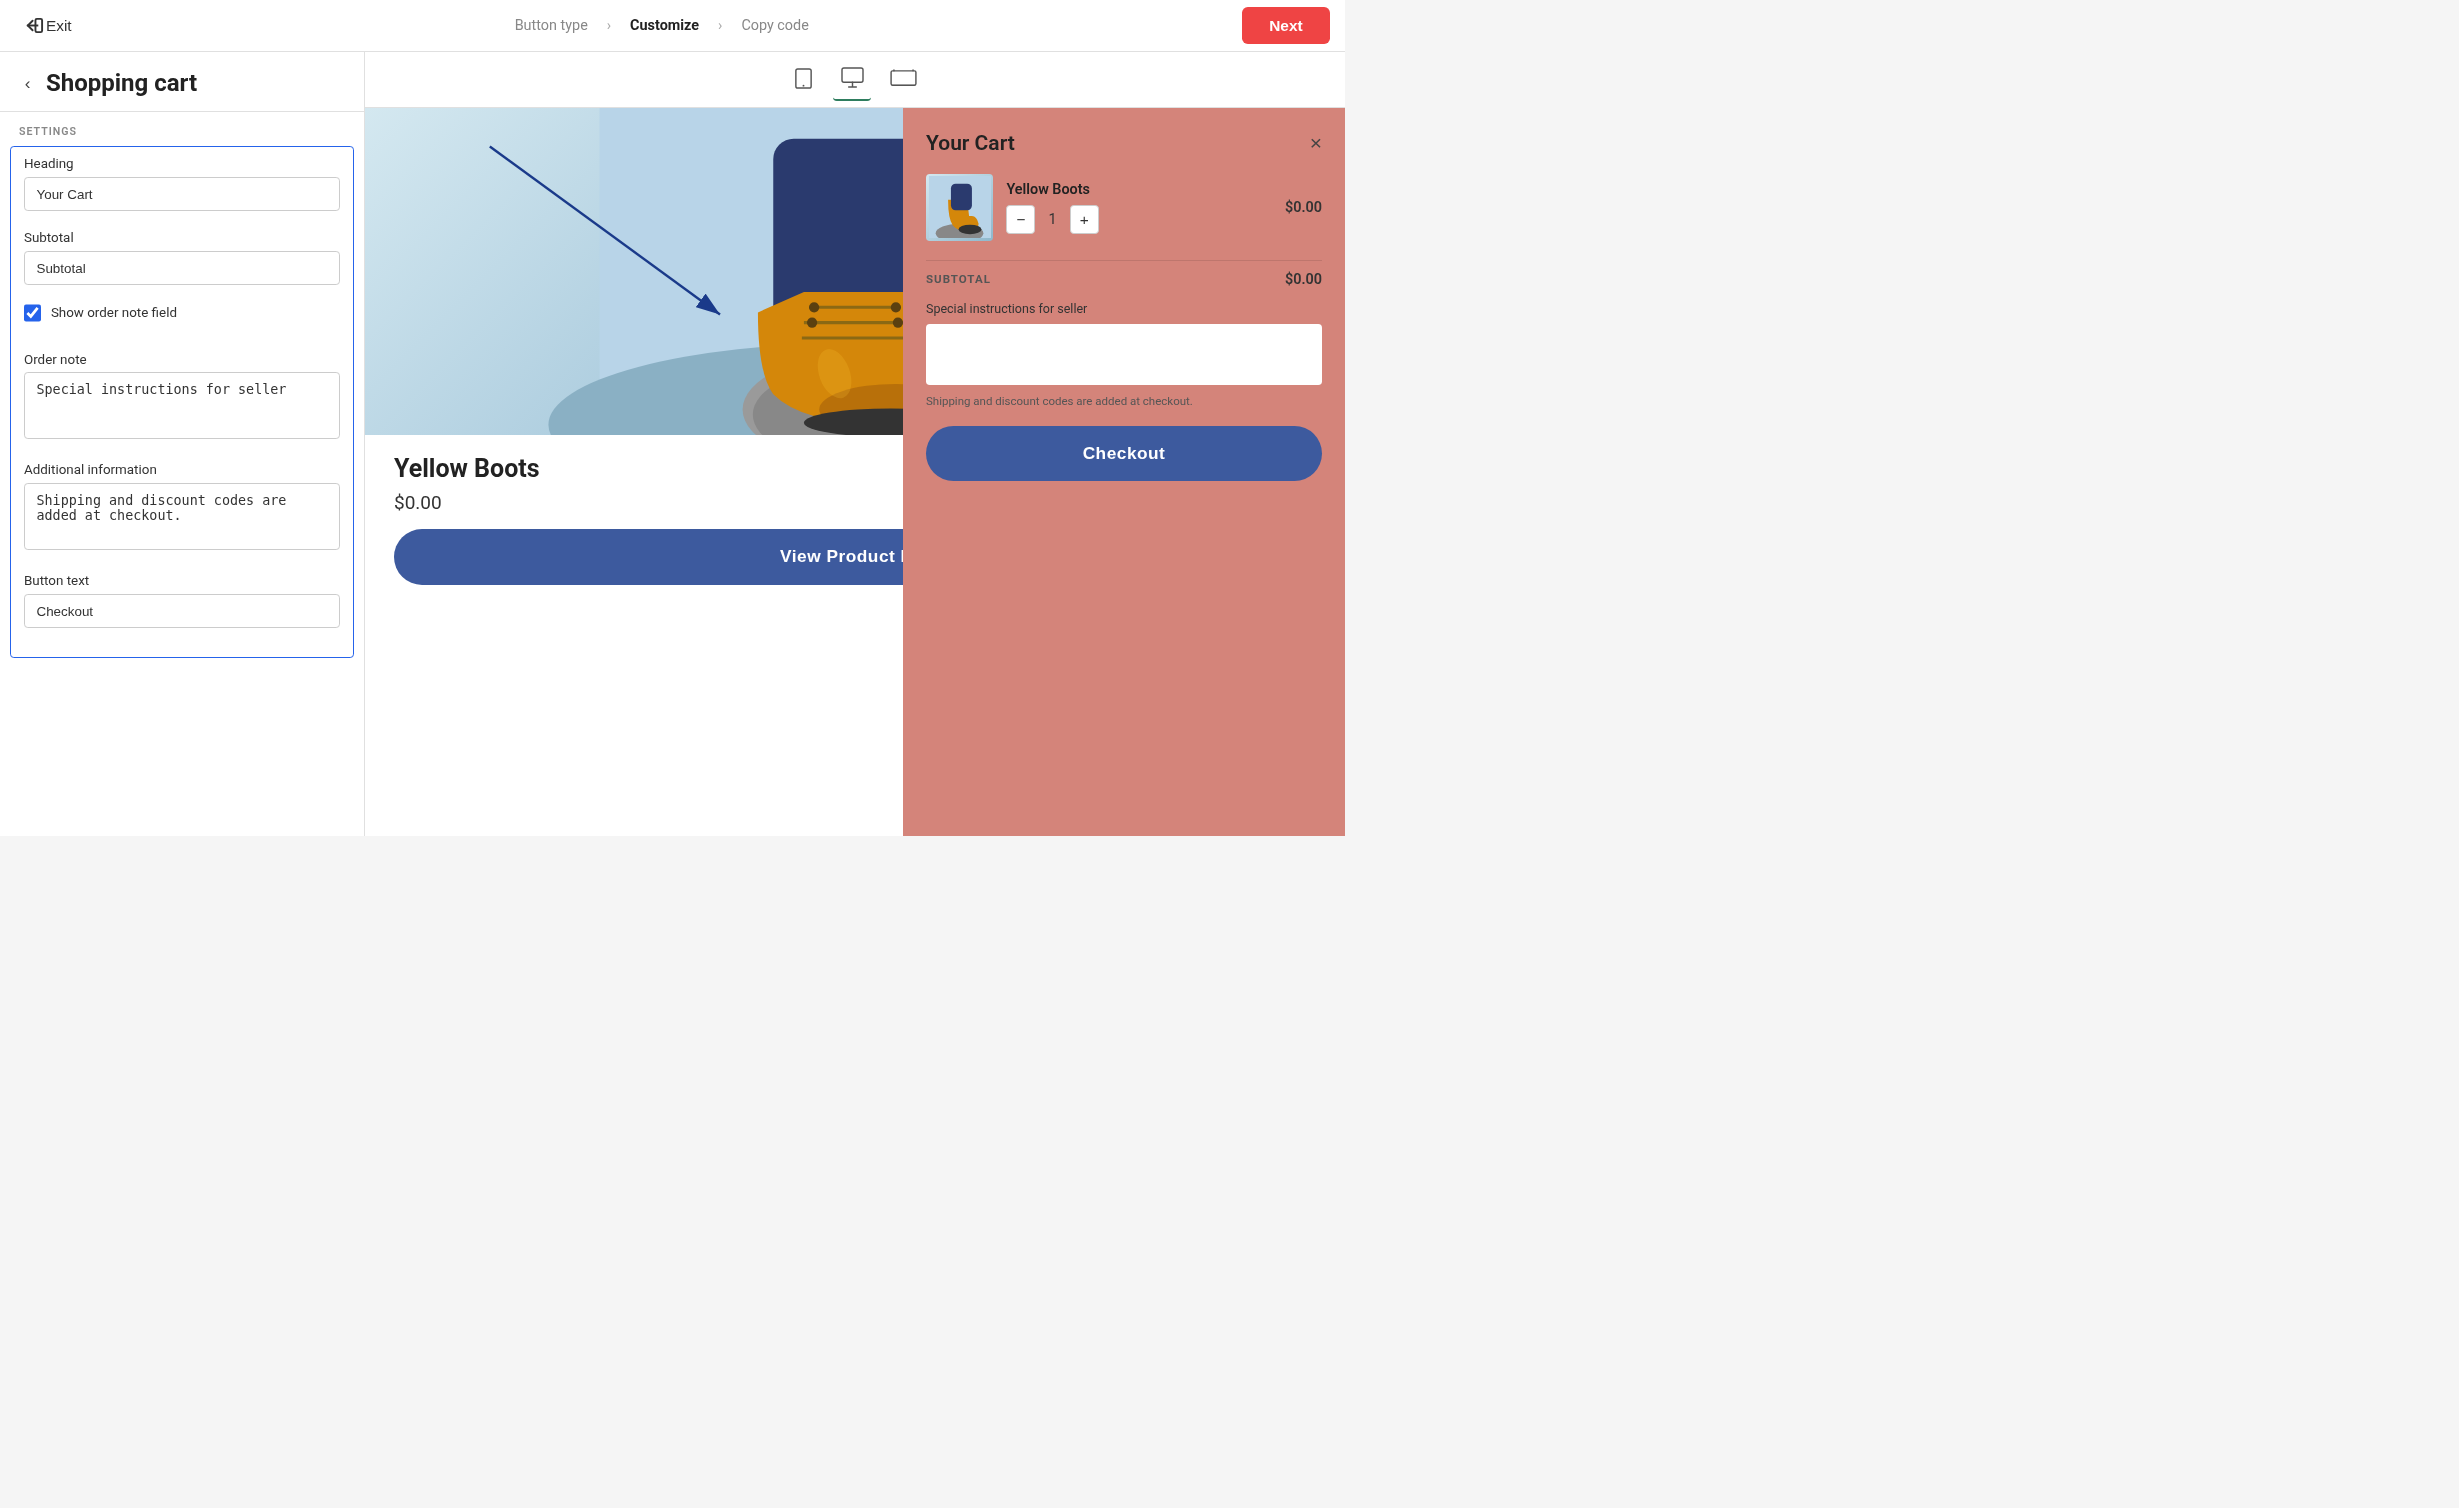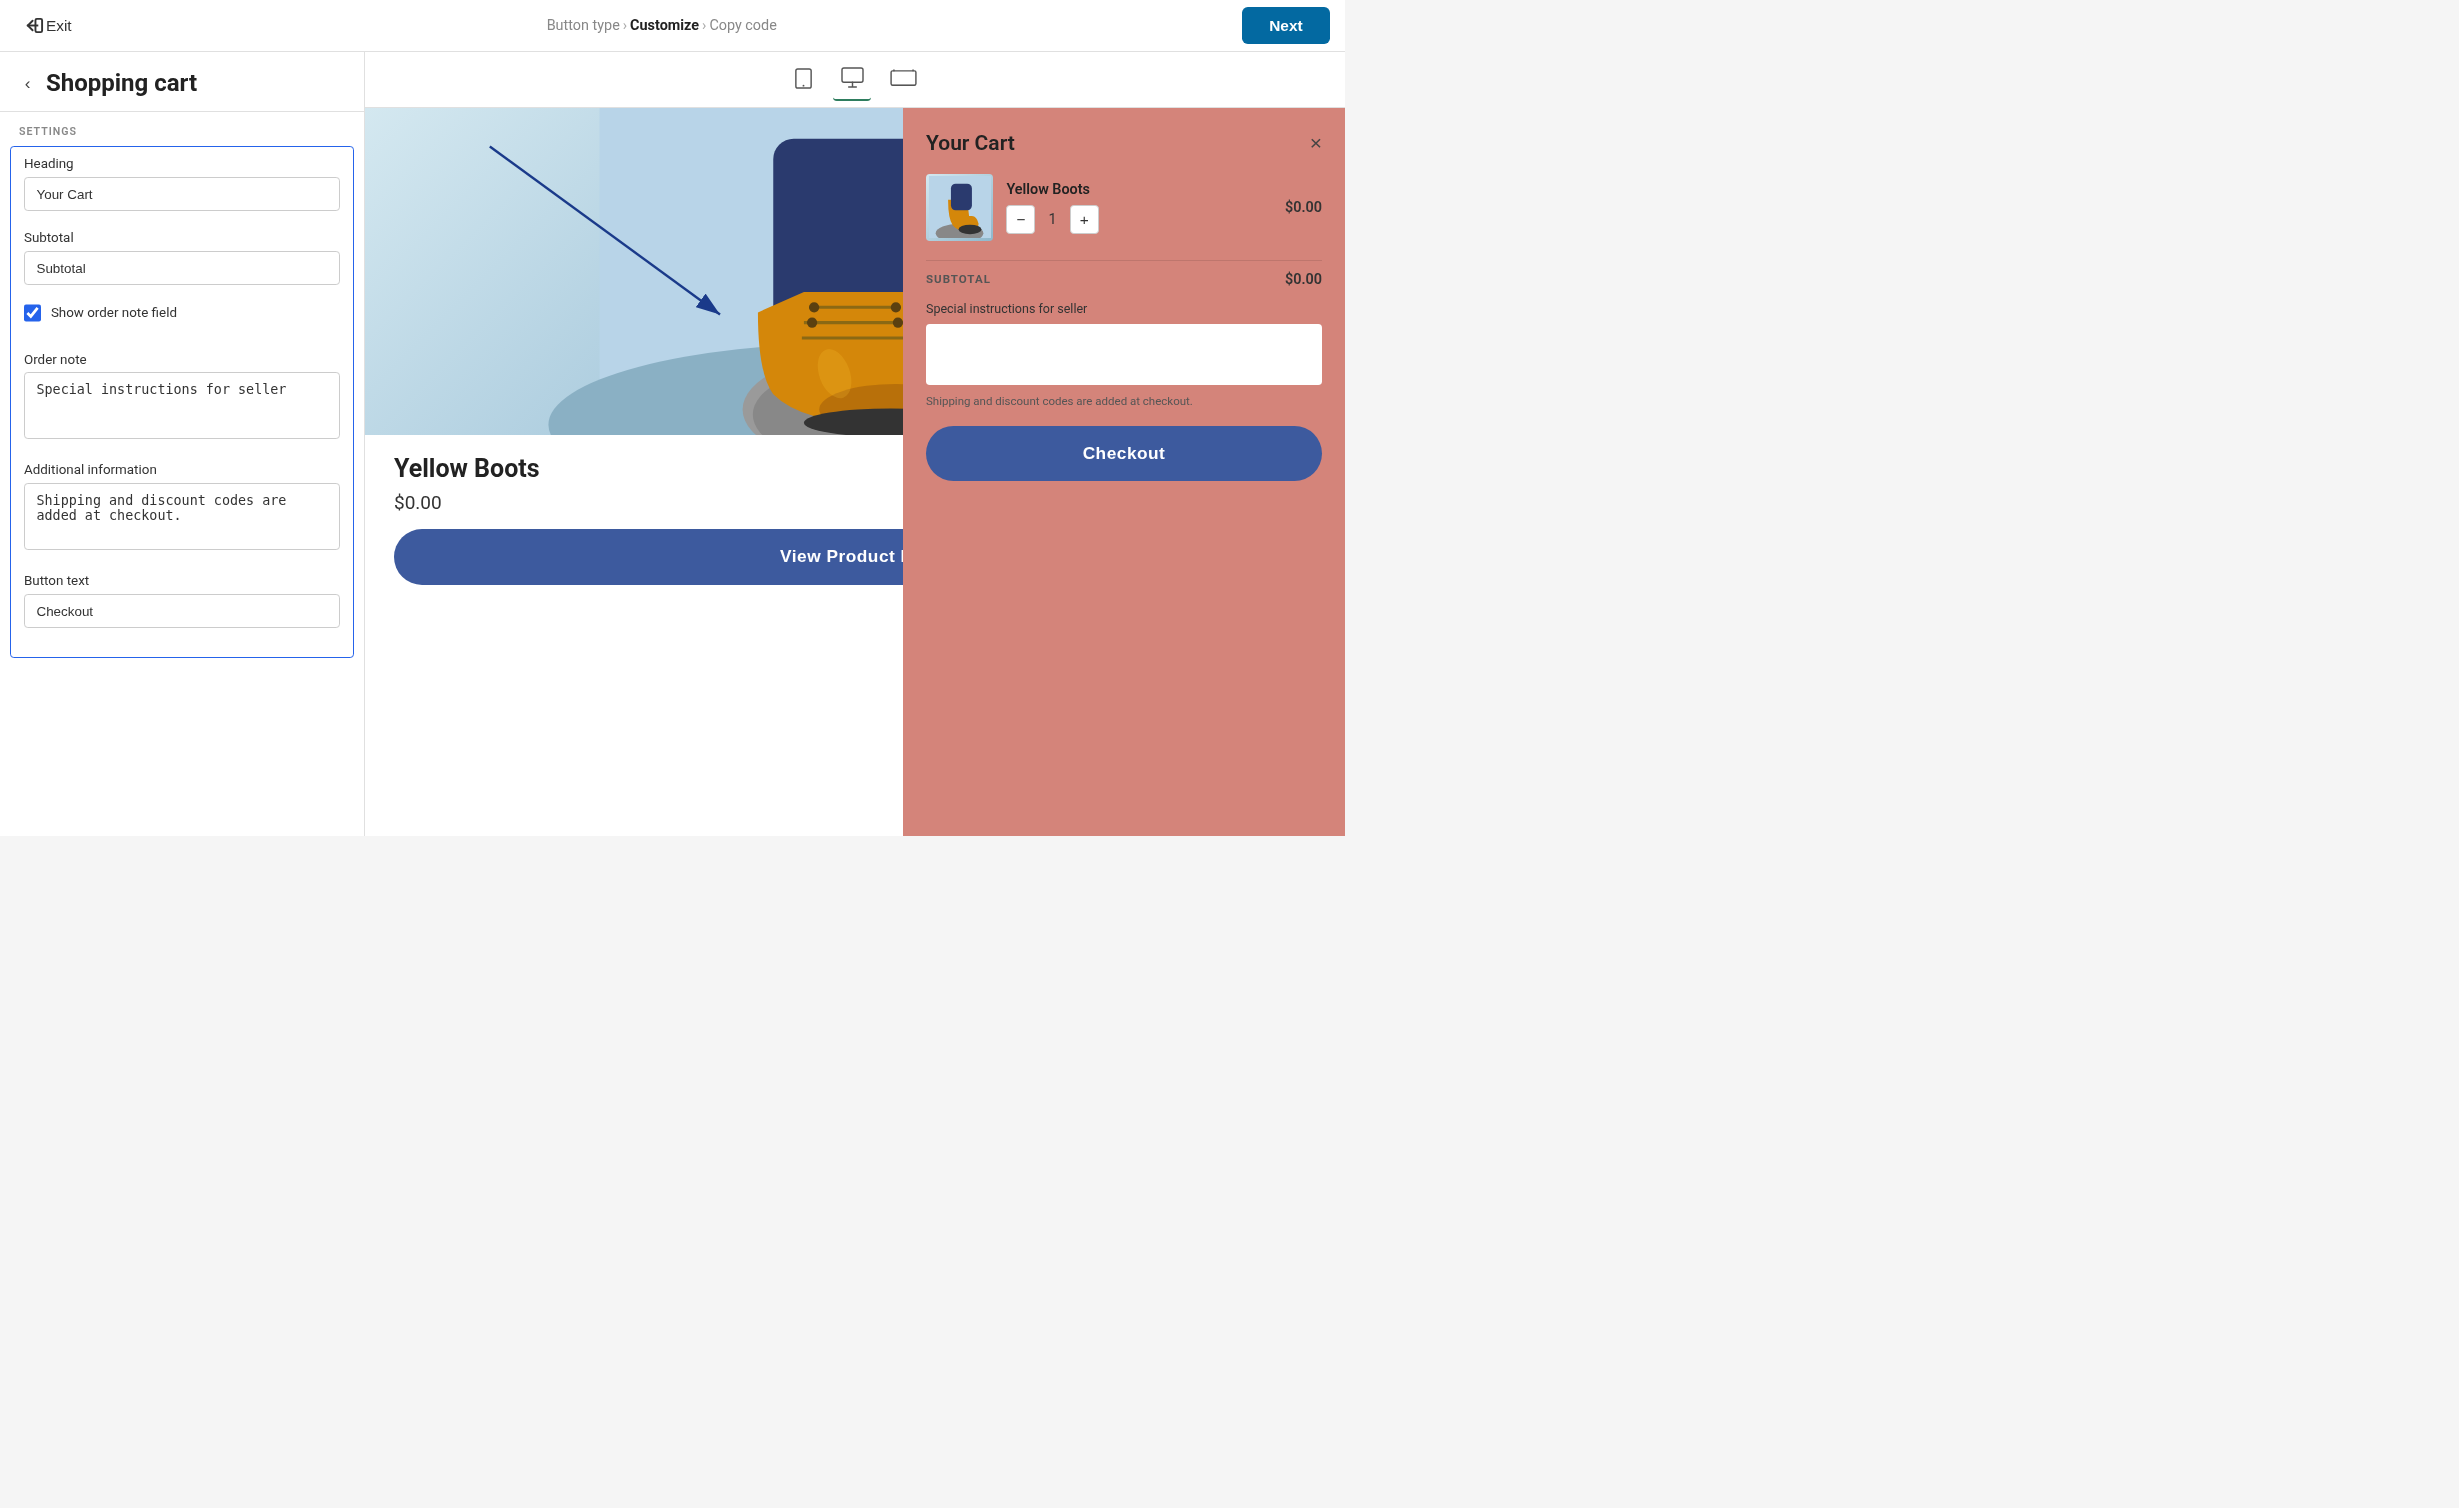--- a/index.html
+++ b/index.html
@@ -24,31 +24,31 @@
       background: none;
       border: none;
       cursor: pointer;
       font-size: 15.4px;
       color: #333;
       padding: 5.8px 9.6px;
     }
     .breadcrumb {
       display: flex;
       align-items: flex-start;
-      gap: 3px;
+      gap: 19px;
       font-size: 14.4px;
       color: #888;
     }
     .breadcrumb .active {
       font-weight: 700;
       color: #222;
     }
     .breadcrumb .sep { color: #aaa; }
     .next-btn {
-      background: #0369a1;
+      background: #ef4444;
       color: #fff;
       border: none;
       border-radius: 5.8px;
       padding: 9.6px 27px;
       font-size: 15.4px;
       font-weight: 600;
       cursor: pointer;
     }
 
     

